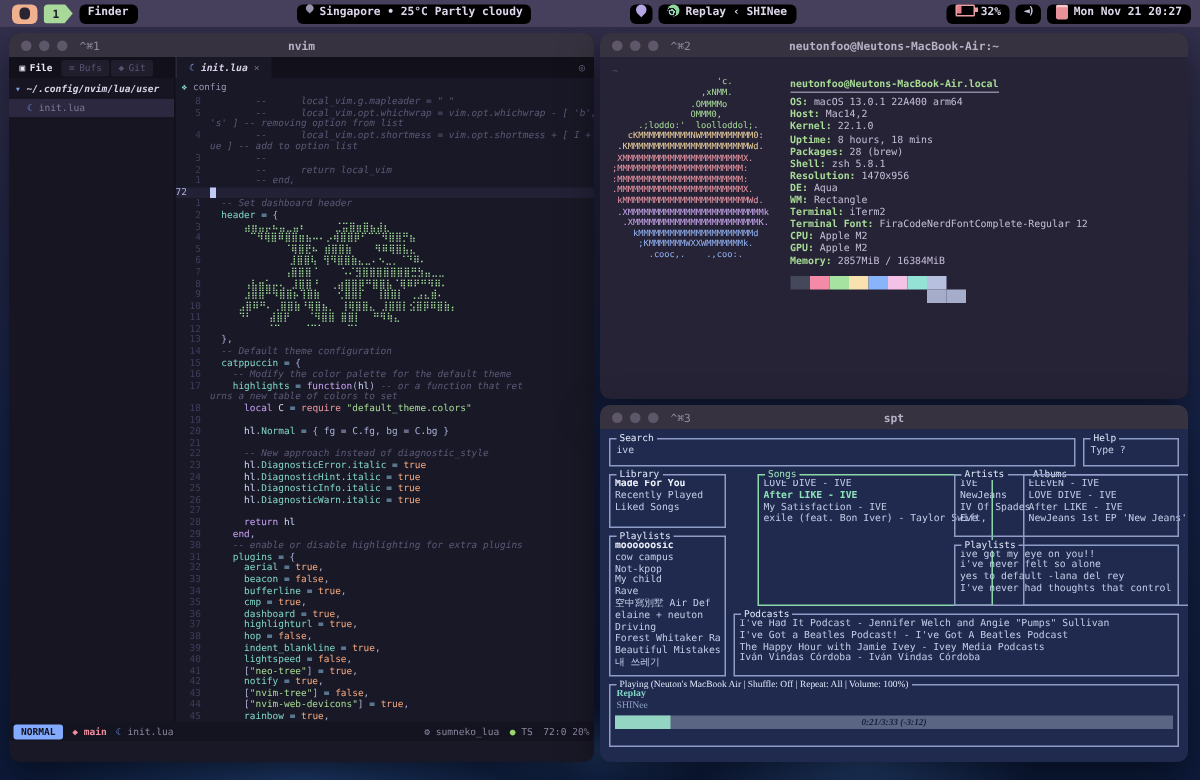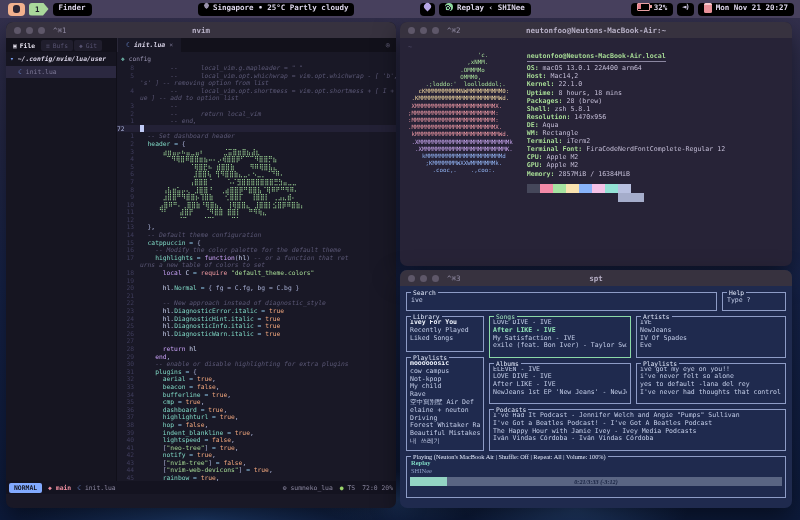--- a/index.html
+++ b/index.html
@@ -110,21 +110,21 @@
   .tui-val{padding:3px 4px;}
   .row1{display:flex;gap:5px;height:19px;flex:none;}
   .search{flex:1;}
   .helpbox{width:64px;}
   .main{flex:1;display:flex;gap:5px;min-height:0;}
   .colL{width:78px;display:flex;flex-direction:column;gap:5px;flex:none;}
   .lib{height:36px;flex:none;}
   .plL{flex:1;}
   .colR{flex:1;display:flex;flex-direction:column;gap:5px;min-width:0;}
   .toprow{display:flex;gap:5px;flex:1;min-height:0;}
-  .colC{flex:1;display:flex;flex-direction:column;gap:5px;min-width:0;}
+  .colC{flex:1;display:flex;flex-direction:row;gap:20px;min-width:0;margin-left:16px;}
   .songs{flex:1;}
   .albums{flex:1;}
   .colA{width:150px;display:flex;flex-direction:column;gap:5px;flex:none;}
   .artists{flex:1;}
   .plR{flex:1;}
   .podcasts{height:42px;flex:none;}
   .items{padding:2px 3px;overflow:hidden;}
   .li{line-height:7.8px;white-space:nowrap;overflow:hidden;}
   .li.bold{color:#eef2fc;font-weight:bold;}
   .li.sel{color:#8fe3b8;font-weight:bold;}
@@ -313,21 +313,21 @@
       <div class="tui helpbox">
         <span class="tui-title">Help</span>
         <div class="tui-val">Type ?</div>
       </div>
     </div>
     <div class="main">
       <div class="colL">
         <div class="tui lib">
           <span class="tui-title">Library</span>
           <div class="items">
-              <div class="li bold">Ivey For You</div>
+              <div class="li bold">Made For You</div>
               <div class="li">Recently Played</div>
               <div class="li">Liked Songs</div>
             </div>
         </div>
         <div class="tui plL">
           <span class="tui-title">Playlists</span>
           <div class="items">
               <div class="li bold">moooooosic</div>
               <div class="li">cow campus</div>
               <div class="li">Not-kpop</div>

